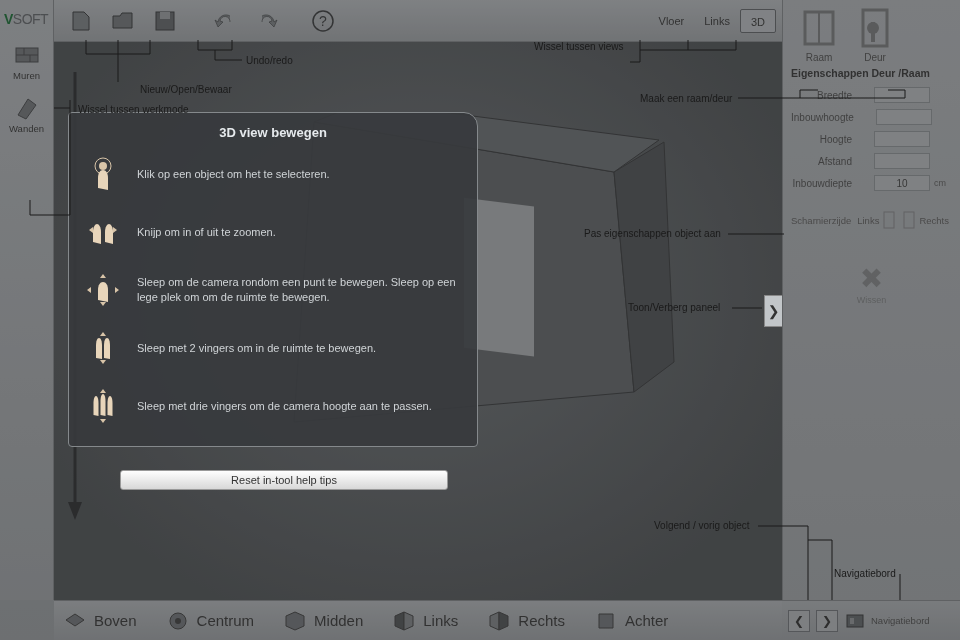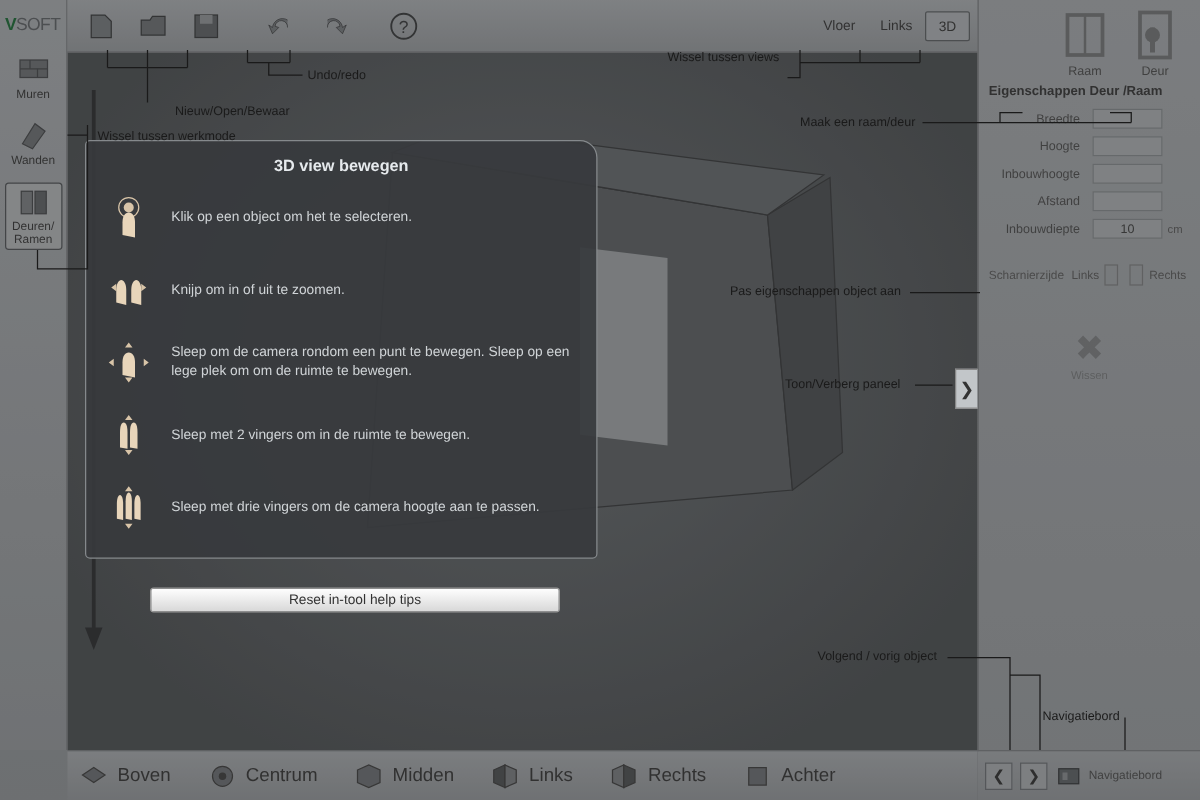--- a/index.html
+++ b/index.html
@@ -29,26 +29,26 @@
   
   .canvas{position:absolute;top:42px;left:54px;right:178px;bottom:40px;background:radial-gradient(ellipse at 50% 45%,#7a7f83 0%,#55595c 80%);z-index:20;overflow:hidden}
   .canvas .arrow-down{position:absolute;left:12px;top:30px;width:18px;height:450px}
   .floor3d{position:absolute;left:200px;top:70px;width:430px;height:350px}
   
   .bottombar{position:absolute;left:54px;right:178px;bottom:0;height:40px;background:linear-gradient(#c0c4c8,#a9adb1);border-top:1px solid #8d9094;z-index:30;display:flex;align-items:center;padding:0 8px}
   .bottombar .camview{display:flex;align-items:center;margin-right:28px;font-size:15px;color:#3a3a3a}
   .bottombar .camview .ci{width:26px;height:22px;margin-right:6px}
   
   .rightpanel{position:absolute;top:0;right:0;bottom:0;width:178px;background:linear-gradient(#bfc3c7,#aeb2b6);border-left:1px solid #8d9094;z-index:30;padding:6px 8px;font-size:10.5px;color:#444}
-  .rightpanel .elems{display:flex;justify-content:flex-end;margin-bottom:2px}
+  .rightpanel .elems{display:flex;justify-content:flex-start;margin-bottom:2px}
   .rightpanel .elems .el{width:56px;text-align:center;font-size:10px;color:#555}
   .rightpanel .elems .el .bigico{width:44px;height:44px;margin:0 auto 2px;opacity:.55}
   .rightpanel .hdr{font-weight:bold;font-size:10.5px;margin:4px 0 8px;color:#3a3a3a}
   .rightpanel .prop{display:flex;align-items:center;justify-content:flex-end;margin-bottom:6px}
-  .rightpanel .prop label{font-size:10px;color:#555;margin-right:10px;text-align:right}
+  .rightpanel .prop label{font-size:10px;color:#555;margin-right:22px;text-align:right}
   .rightpanel .prop input{width:56px;height:16px;background:#c7cbce;border:1px solid #9a9ea2;font-size:10px;padding:0 3px;text-align:center;color:#444}
   .rightpanel .prop .unit{width:18px;font-size:9px;color:#666;margin-left:4px}
   .rightpanel .hinge{display:flex;align-items:center;margin:20px 0;font-size:9.5px;color:#666}
   .rightpanel .hinge .hi{width:12px;height:18px;margin:0 4px;opacity:.5}
   .rightpanel .del{text-align:center;margin-top:36px;opacity:.4}
   .rightpanel .del .x{font-size:28px;color:#555;line-height:1}
   .rightpanel .del .lbl{font-size:9px;margin-top:2px}
   
   .rightnav{position:absolute;right:0;bottom:0;width:178px;height:40px;background:linear-gradient(#bcc0c4,#a9adb1);border-top:1px solid #8d9094;z-index:31;display:flex;align-items:center;padding:0 6px;font-size:9.5px;color:#555}
   .rightnav .nbtn{width:22px;height:22px;border:1px solid #7b7f83;background:#c3c7ca;margin-right:6px;display:flex;align-items:center;justify-content:center;font-size:12px;color:#333}
@@ -89,30 +89,20 @@
       </div>
       <div>Muren</div>
     </div>
     <div class="tool">
       <div class="ico">
         <svg viewBox="0 0 30 26">
             <polygon points="6,20 16,4 24,10 14,24" fill="#7c8084" stroke="#4d4f52"></polygon>
           </svg>
       </div>
       <div>Wanden</div>
-    </div>
-    <div class="tool active">
-      <div class="ico">
-        <svg viewBox="0 0 30 26">
-            <rect x="5" y="4" width="9" height="18" fill="#8e9296" stroke="#4d4f52"></rect>
-            <rect x="16" y="4" width="9" height="18" fill="#6c7074" stroke="#4d4f52"></rect>
-          </svg>
-      </div>
-      <div style="white-space:pre-line;line-height:1.05">Deuren/
-Ramen</div>
     </div>
   </div>
 
   <div class="topbar">
     <div class="tbbtn">
         <svg width="26" height="26">
           <polygon points="5,22 5,4 16,4 21,9 21,22" fill="#888c90" stroke="#3d3f41"></polygon>
         </svg>
       </div>
     <div class="tbbtn">
@@ -239,26 +229,26 @@
         <div>Deur</div>
       </div>
     </div>
     <div class="hdr">Eigenschappen Deur /Raam</div>
     <div class="prop">
         <label>Breedte</label>
         <input value="" style="">
         <span class="unit"></span>
       </div>
     <div class="prop">
-        <label>Hoogte</label>
+        <label>Inbouwhoogte</label>
         <input value="" style="">
         <span class="unit"></span>
       </div>
     <div class="prop">
-        <label>Inbouwhoogte</label>
+        <label>Hoogte</label>
         <input value="" style="">
         <span class="unit"></span>
       </div>
     <div class="prop">
         <label>Afstand</label>
         <input value="" style="">
         <span class="unit"></span>
       </div>
     <div class="prop">
         <label>Inbouwdiepte</label>

